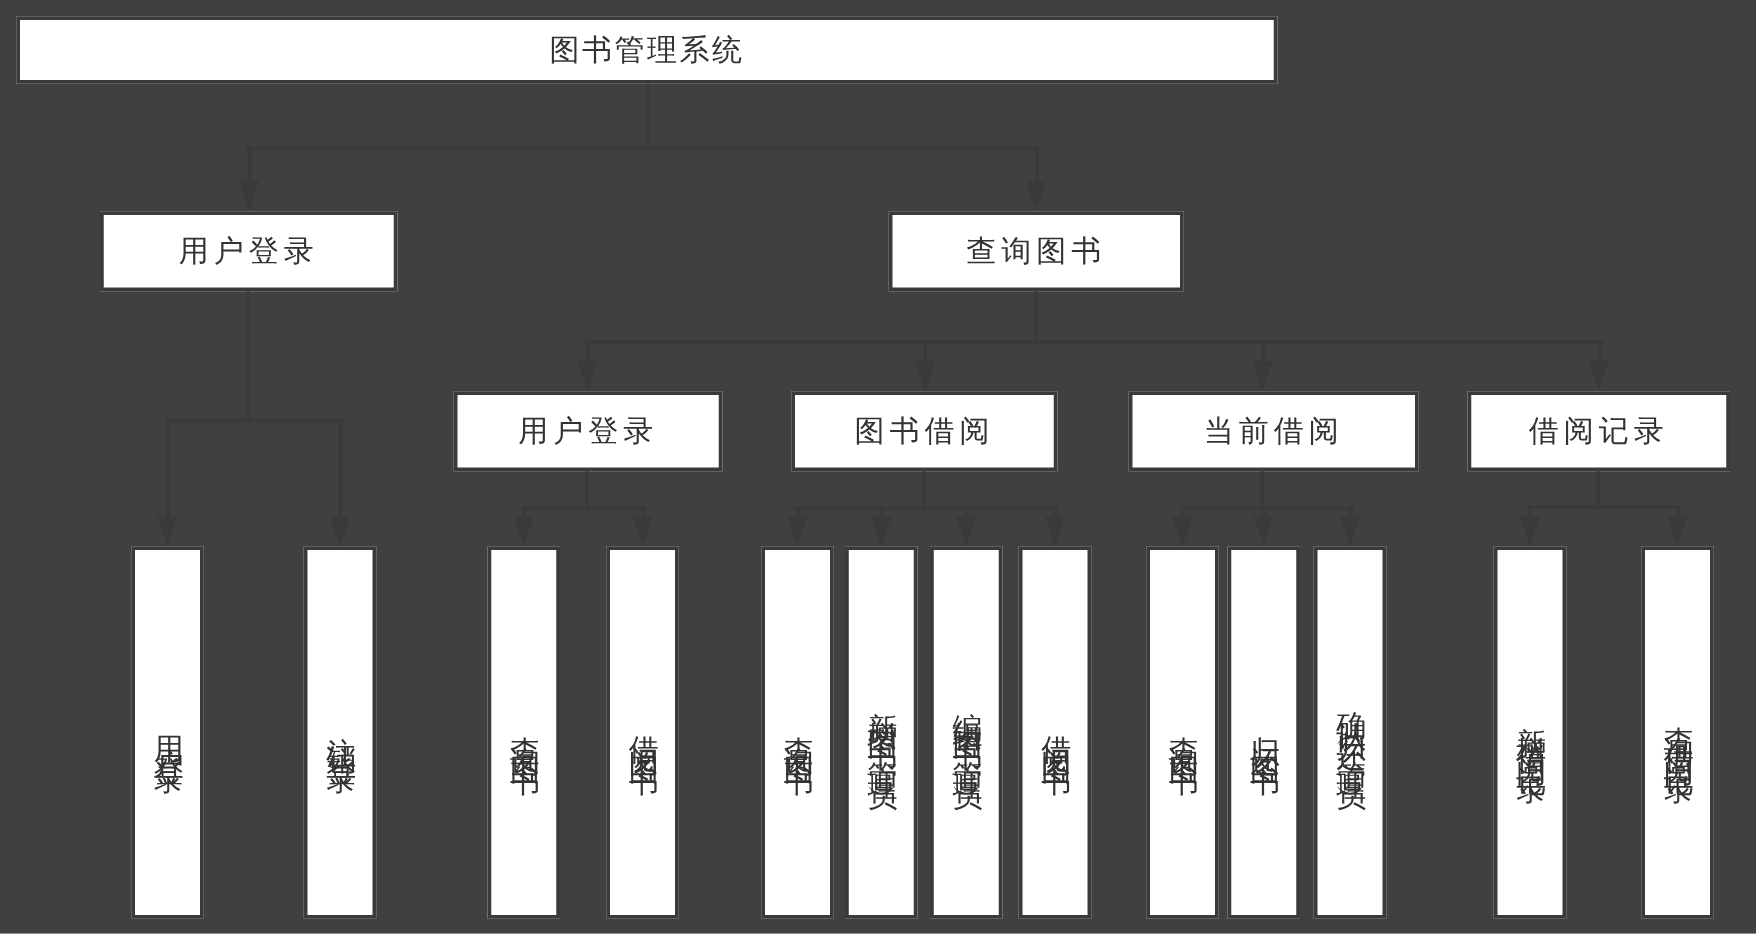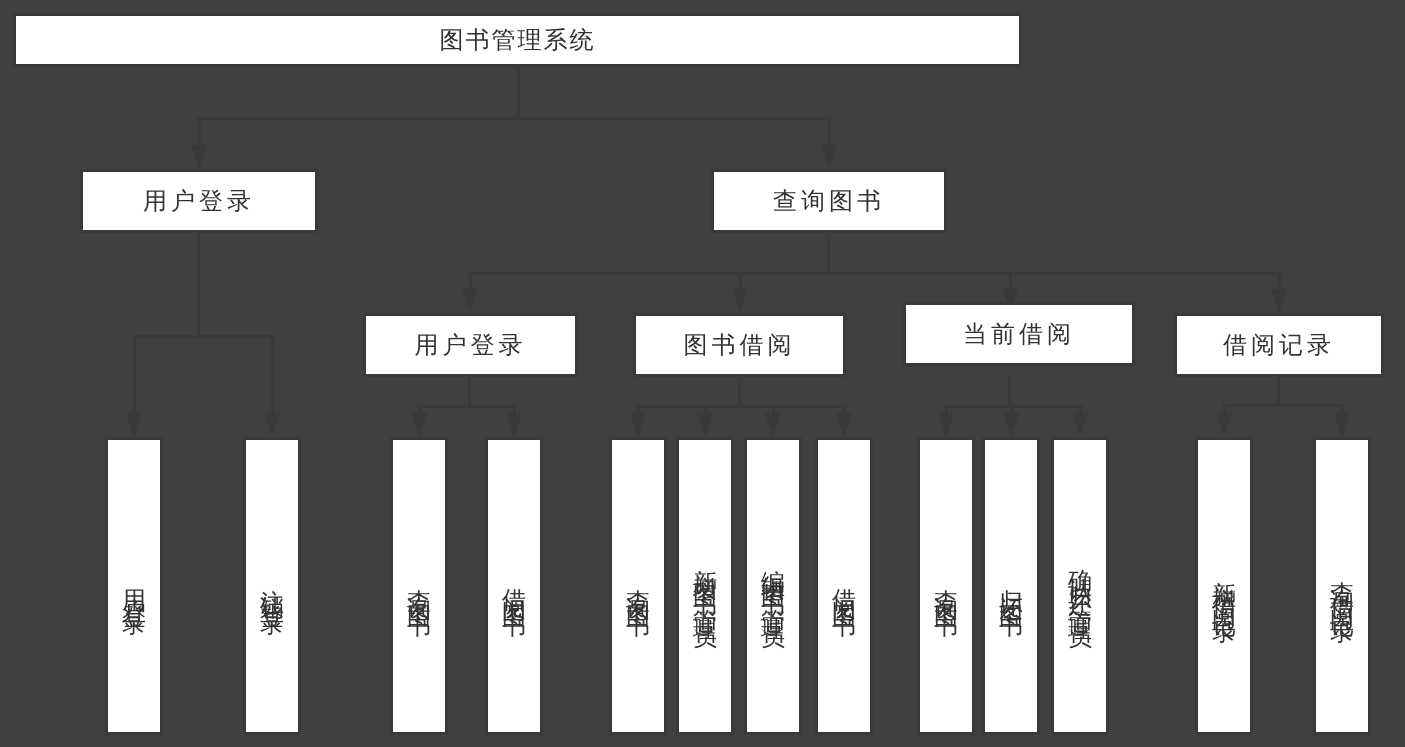--- a/index.html
+++ b/index.html
@@ -59,21 +59,21 @@
 
   <div class="vline" style="left:827px;top:233px;height:42px"></div>
   <div class="hline" style="left:468px;top:272px;width:814px"></div>
   <div class="drop" style="left:461px;top:272px;height:41px"></div>
   <div class="drop" style="left:731px;top:272px;height:41px"></div>
   <div class="drop" style="left:1001px;top:272px;height:41px"></div>
   <div class="drop" style="left:1270px;top:272px;height:41px"></div>
 
   <div class="node" style="left:363px;top:313px;width:215px;height:64px">用户登录</div>
   <div class="node" style="left:633px;top:313px;width:213px;height:64px">图书借阅</div>
-  <div class="node" style="left:903px;top:302px;width:232px;height:64px">当前借阅</div>
+  <div class="node" style="left:903px;top:313px;width:232px;height:64px">当前借阅</div>
   <div class="node" style="left:1174px;top:313px;width:210px;height:64px">借阅记录</div>
 
   <div class="vline" style="left:468px;top:377px;height:32px"></div>
   <div class="hline" style="left:417px;top:405px;width:100px"></div>
   <div class="drop" style="left:410px;top:405px;height:32px"></div>
   <div class="drop" style="left:505px;top:405px;height:32px"></div>
 
   <div class="vline" style="left:738px;top:377px;height:32px"></div>
   <div class="hline" style="left:636px;top:405px;width:211px"></div>
   <div class="drop" style="left:629px;top:405px;height:32px"></div>

